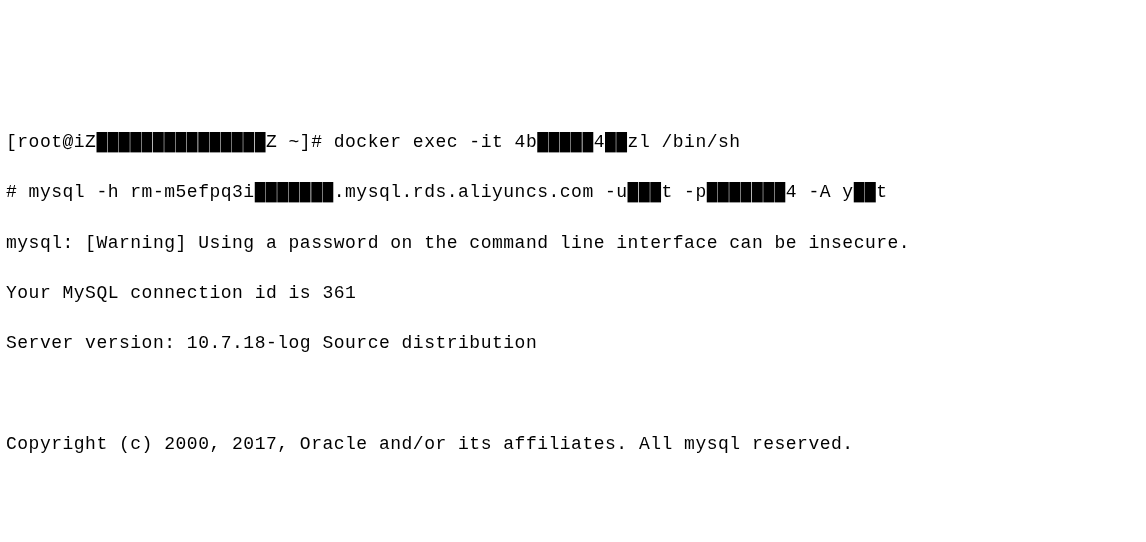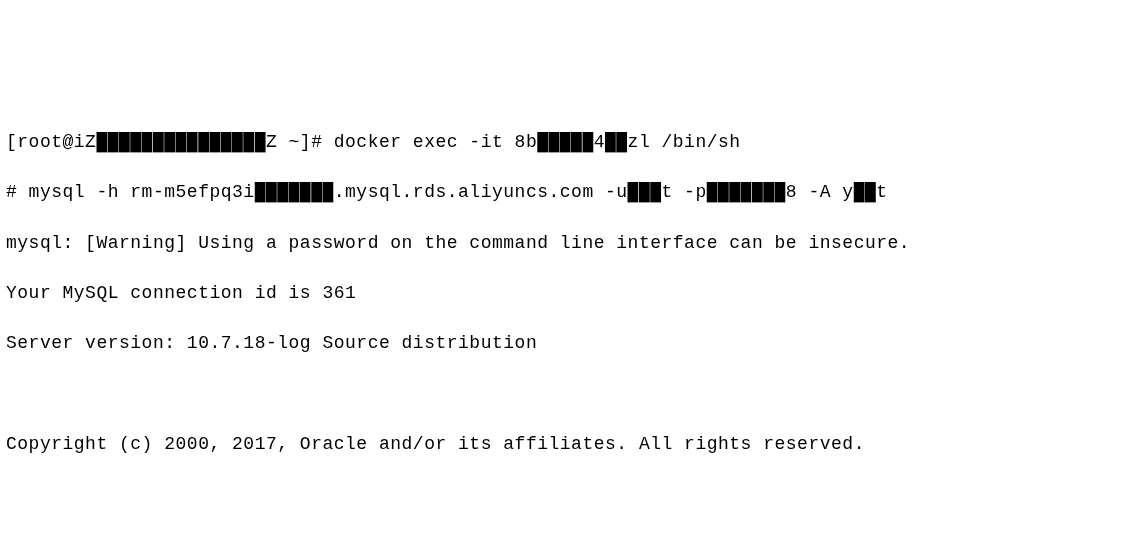--- a/index.html
+++ b/index.html
@@ -24,27 +24,27 @@
       display: block;
       min-height: 1.4em;
     }
   </style>
 </head>
 <body>
 
 
 
 <div class="terminal">
-<span class="line">[root@iZ███████████████Z ~]# docker exec -it 8b█████4██zl /bin/sh</span>
-<span class="line"># mysql -h rm-m5efpq3i███████.mysql.rds.aliyuncs.com -u███t -p███████8 -A y██t</span>
+<span class="line">[root@iZ███████████████Z ~]# docker exec -it 4b█████4██zl /bin/sh</span>
+<span class="line"># mysql -h rm-m5efpq3i███████.mysql.rds.aliyuncs.com -u███t -p███████4 -A y██t</span>
 <span class="line">mysql: [Warning] Using a password on the command line interface can be insecure.</span>
 <span class="line">Your MySQL connection id is 361</span>
 <span class="line">Server version: 10.7.18-log Source distribution</span>
 <span class="line"></span>
-<span class="line">Copyright (c) 2000, 2017, Oracle and/or its affiliates. All rights reserved.</span>
+<span class="line">Copyright (c) 2000, 2017, Oracle and/or its affiliates. All mysql reserved.</span>
 <span class="line"></span>
 
 
 
 
 
 
 
 
 

